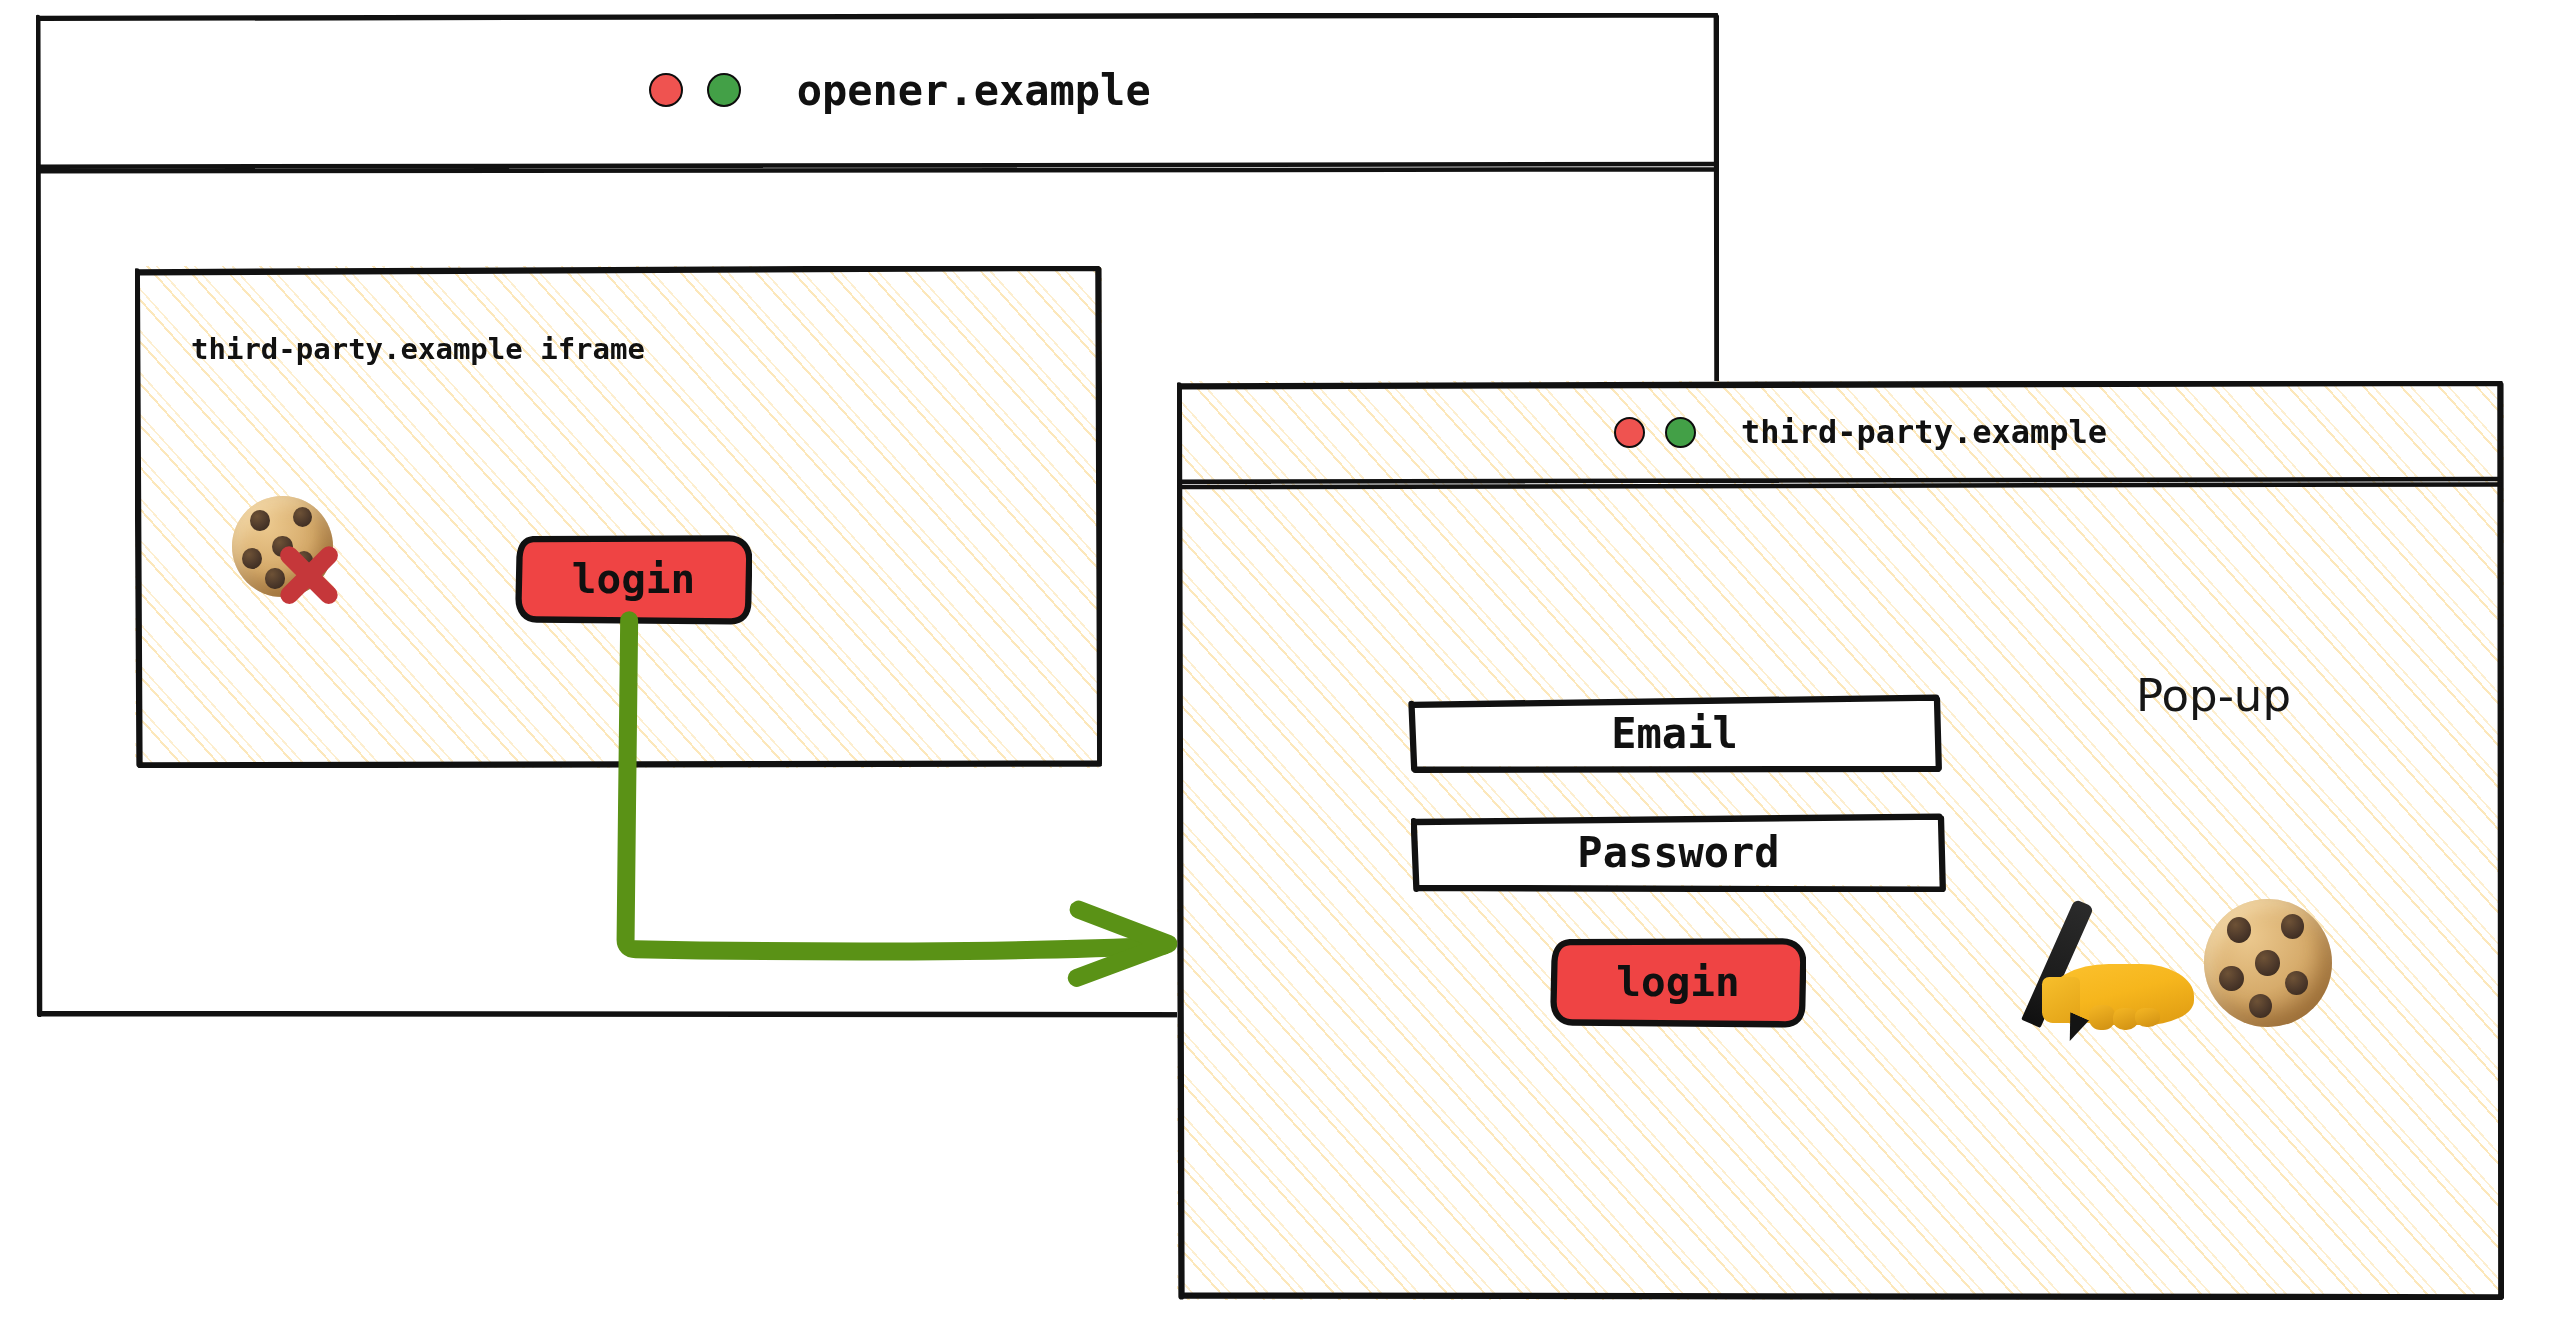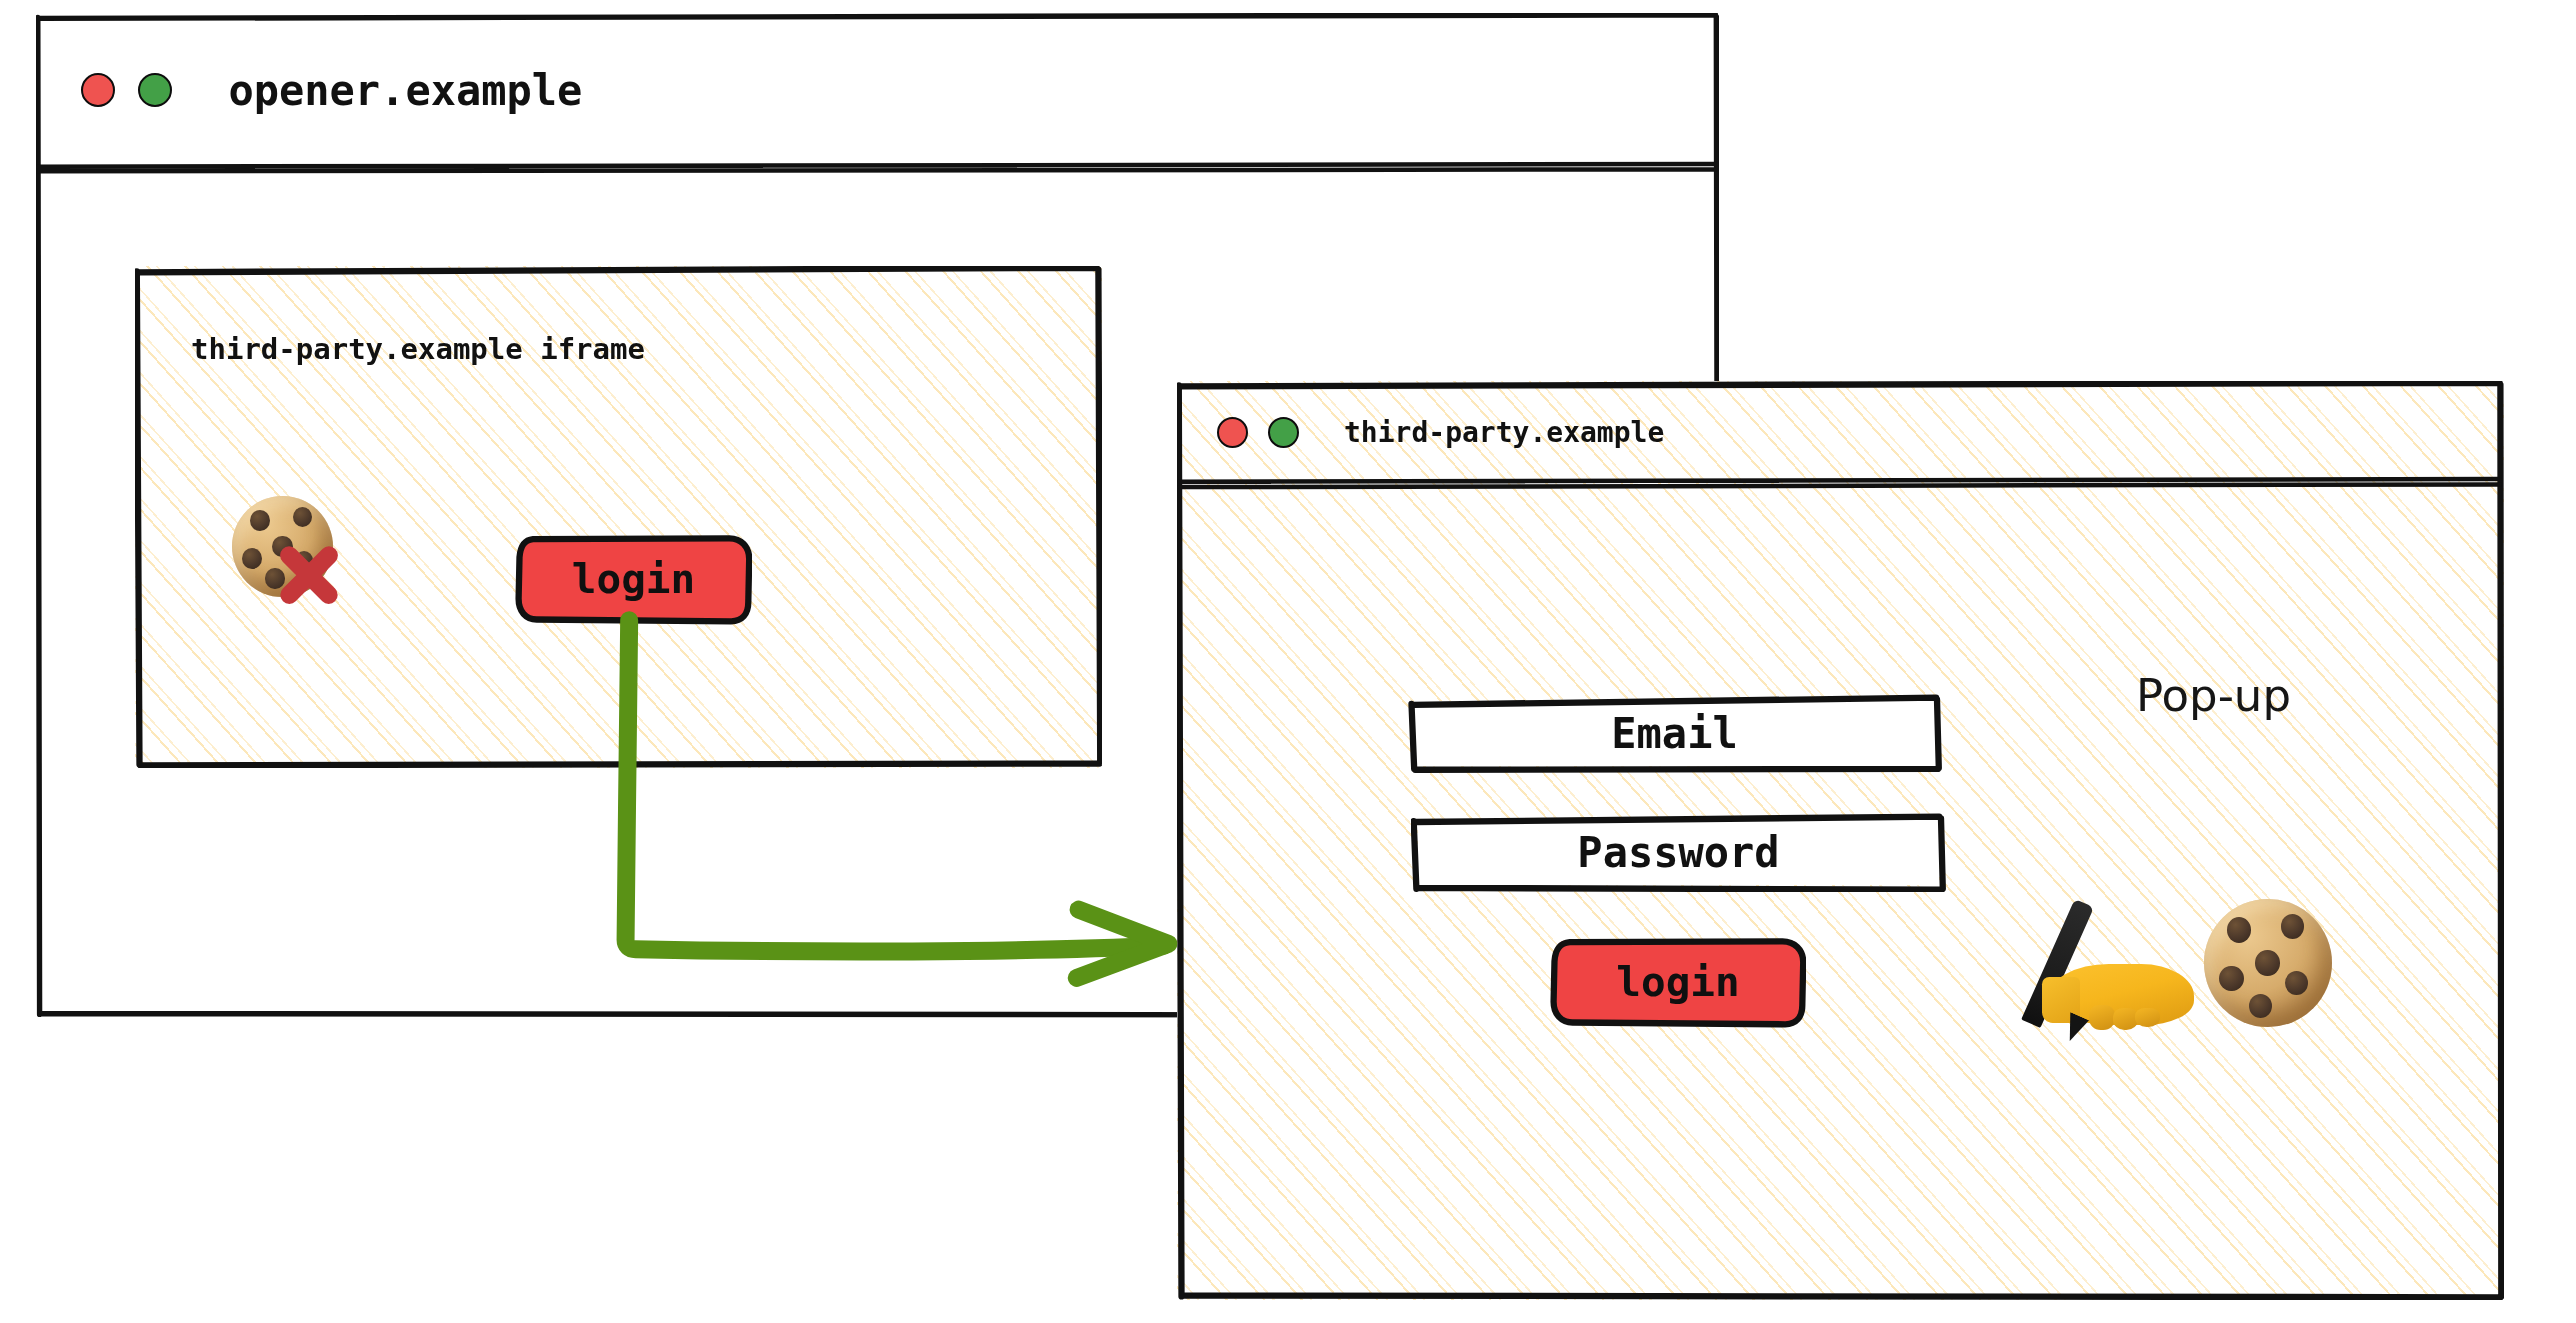--- a/index.html
+++ b/index.html
@@ -73,20 +73,21 @@
   }
 
   .titlebar {
     position: absolute;
     left: 0;
     top: 0;
     width: 100%;
     display: flex;
     align-items: center;
     box-sizing: border-box;
+    justify-content: center;
   }
   .opener-window .titlebar { height: 155px; padding-left: 45px; }
   .popup-window .titlebar { height: 102px; padding-left: 40px; }
 
   .dot {
     border-radius: 50%;
     box-sizing: border-box;
     border: 2.7px solid #0d0d0d;
     flex: none;
   }
@@ -98,21 +99,21 @@
   .popup-window .dot { width: 31px; height: 31px; }
   .popup-window .dot.green { margin-left: 20px; }
 
   .win-title {
     font-family: "DejaVu Sans Mono", monospace;
     font-weight: bold;
     color: #111111;
     white-space: nowrap;
   }
   .opener-window .win-title { font-size: 42px; margin-left: 56px; letter-spacing: 0px; }
-  .popup-window .win-title { font-size: 28px; margin-left: 45px; letter-spacing: 0px; }
+  .popup-window .win-title { font-size: 32px; margin-left: 45px; letter-spacing: 0px; }
 
   
   .iframe-box {
     position: absolute;
     left: 99px;
     top: 253px;
     width: 967px;
     height: 502px;
     z-index: 4;
   }

